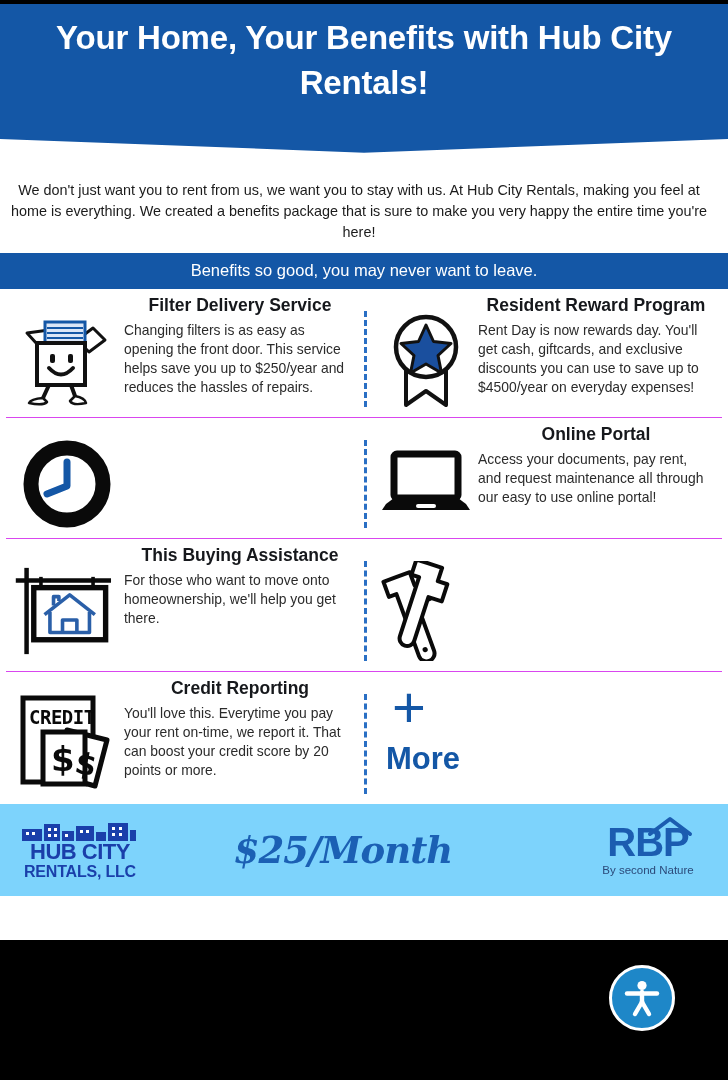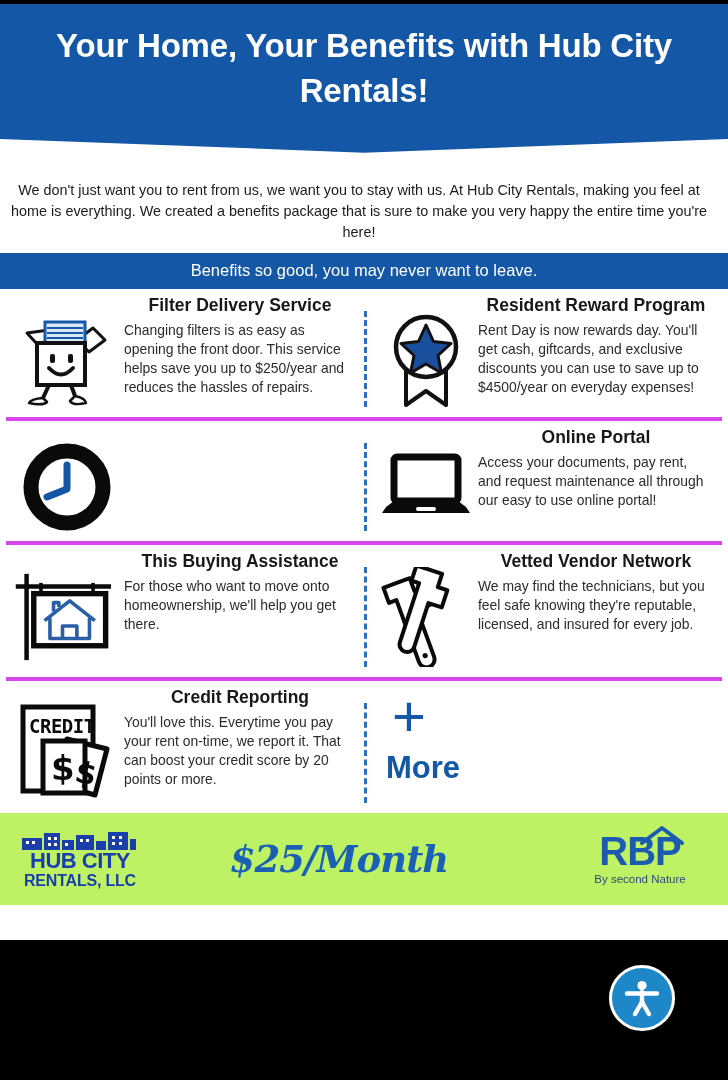--- a/index.html
+++ b/index.html
@@ -29,21 +29,21 @@
     background: #ffffff;
     overflow: hidden;
   }
 
   
   .header {
     position: relative;
     width: 100%;
     height: 170px;
     background: #1457a6;
-    padding: 20px 26px 0 26px;
+    padding: 12px 26px 0 26px;
     text-align: center;
   }
   .header-title {
     color: #ffffff;
     font-size: 33px;
     font-weight: bold;
     line-height: 1.36;
     letter-spacing: -0.2px;
   }
   
@@ -76,21 +76,21 @@
     text-align: center;
     padding: 8px 10px 9px 10px;
   }
 
   
   .rows { padding: 0 6px; background: #ffffff; }
 
   .row {
     display: flex;
     position: relative;
-    border-bottom: 4px solid #d946ef;
+    border-bottom: 1px solid #d946ef;
     background: #ffffff;
   }
   .row:last-child { border-bottom: none; }
 
   .cell {
     width: 50%;
     display: flex;
     padding: 6px 8px 8px 6px;
     position: relative;
   }
@@ -153,24 +153,24 @@
     color: #1457a6;
     font-size: 31px;
     font-weight: bold;
     margin-top: 14px;
   }
 
   
   .footer {
     position: relative;
     height: 92px;
-    background: #bef264;
+    background: #7dd3fc;
     display: flex;
     align-items: center;
-    padding: 0 22px 0 16px;
+    padding: 0 14px 0 16px;
   }
   .logo-hub {
     flex: 0 0 auto;
     width: 128px;
     text-align: center;
     line-height: 1;
   }
   .hub-line1 {
     font-size: 22px;
     font-weight: bold;
@@ -368,24 +368,20 @@
                 <g transform="rotate(-20 48 50)">
                   <path d="M30 8 L46 8 L46 22 L56 22 L56 40 L42 40 L42 90 a8 8 0 0 1 -16 0 L26 24 L18 24 L18 8 Z"></path>
                   <circle cx="34" cy="86" r="2.6" fill="#0a0a0a" stroke="none"></circle>
                 </g>
 
                 <g transform="rotate(18 48 50) translate(10 -6)">
                   <path d="M24 10 L40 10 L40 24 L50 24 L50 42 L36 42 L36 88 a7.5 7.5 0 0 1 -15 0 L21 26 L13 26 L13 10 Z"></path>
                 </g>
               </g>
             </svg>
-          </div>
-          <div class="txt-wrap">
-            <div class="benefit-title">Vetted Vendor Network</div>
-            <div class="benefit-body">We may find the technicians, but you feel safe knowing they're reputable, licensed, and insured for every job.</div>
           </div>
         </div>
       </div>
 
       <div class="row row-last">
         <div class="col-divider"></div>
 
         <div class="cell cell-left">
           <div class="icon-wrap">
             <svg width="104" height="104" viewBox="0 0 104 104">

